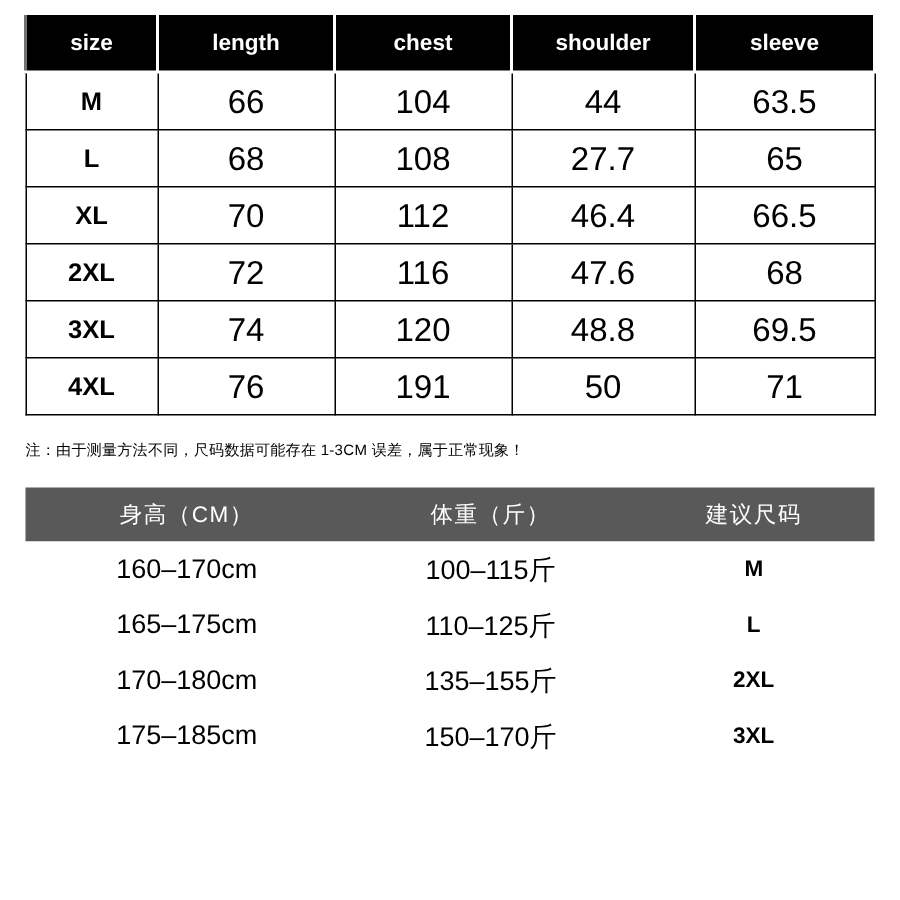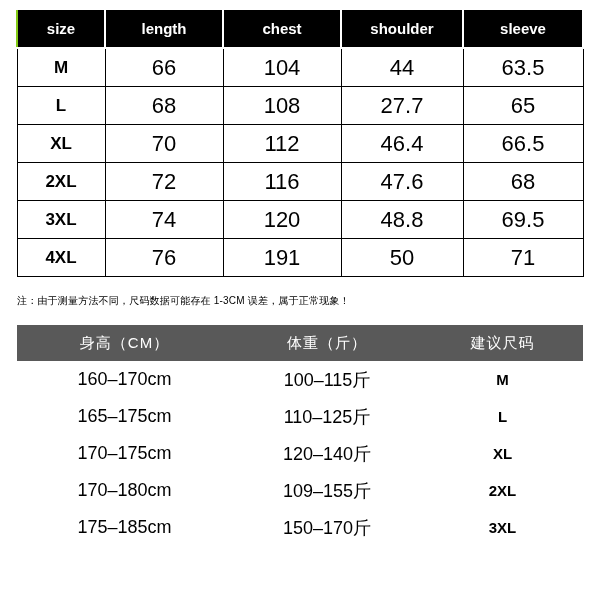--- a/index.html
+++ b/index.html
@@ -38,21 +38,21 @@
     font-weight: normal;
   }
   .size-table thead th {
     background: #000000;
     color: #ffffff;
     font-size: 15px;
     font-weight: bold;
     border: 2px solid #ffffff;
   }
   .size-table thead th.hdr-first {
-    border-left: 2px solid #84cc16;
+    border-left: 2px solid #737373;
   }
   .size-table tbody td {
     font-size: 22px;
     background: #ffffff;
   }
   .size-table tbody td.size-cell {
     font-size: 17px;
     font-weight: bold;
   }
   .col-size { width: 88px; }
@@ -196,27 +196,22 @@
           <td>160–170cm</td>
           <td>100–115斤</td>
           <td class="rec-size">M</td>
         </tr>
         <tr>
           <td>165–175cm</td>
           <td>110–125斤</td>
           <td class="rec-size">L</td>
         </tr>
         <tr>
-          <td>170–175cm</td>
-          <td>120–140斤</td>
-          <td class="rec-size">XL</td>
-        </tr>
-        <tr>
           <td>170–180cm</td>
-          <td>109–155斤</td>
+          <td>135–155斤</td>
           <td class="rec-size">2XL</td>
         </tr>
         <tr>
           <td>175–185cm</td>
           <td>150–170斤</td>
           <td class="rec-size">3XL</td>
         </tr>
       </tbody>
     </table>
   </div>

